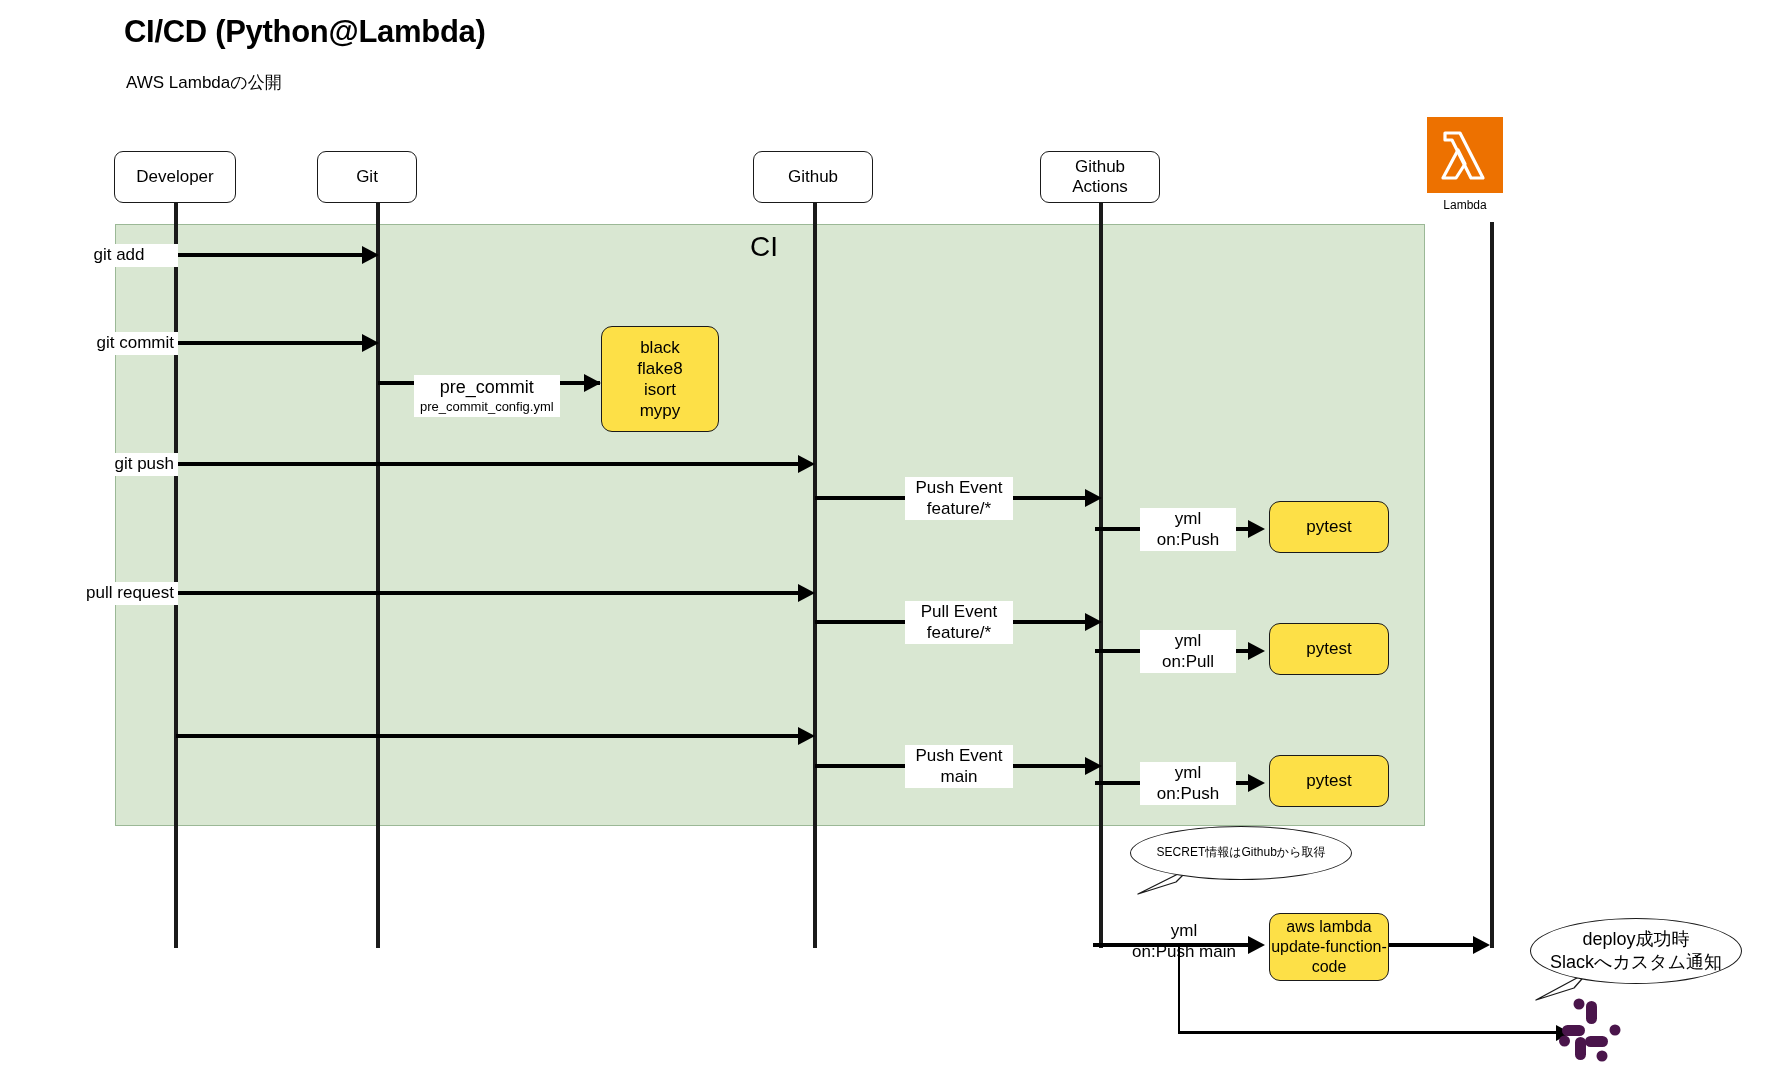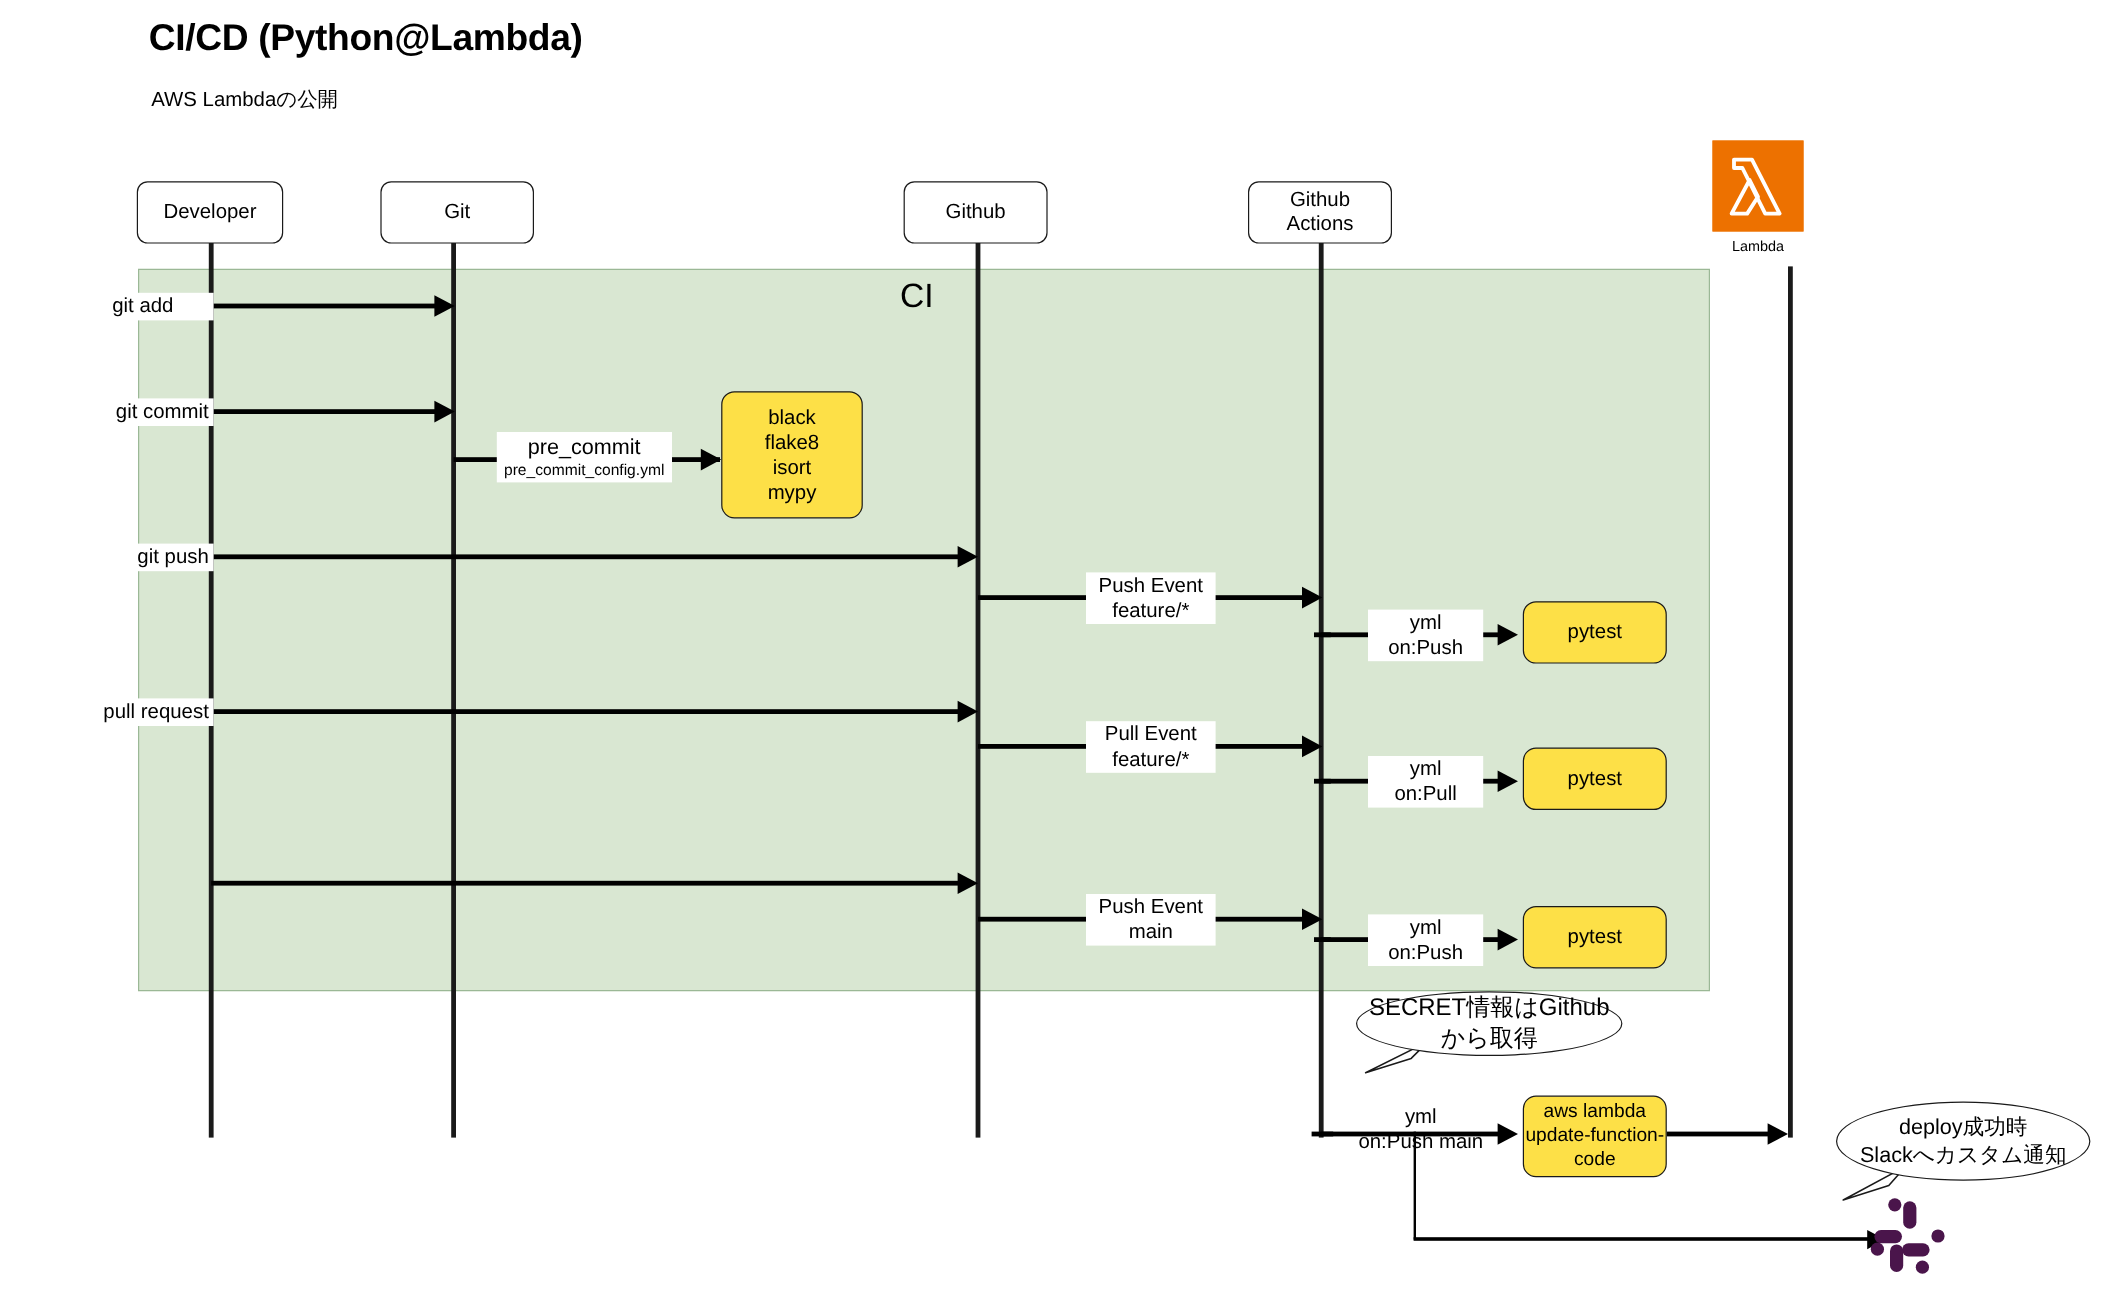--- a/index.html
+++ b/index.html
@@ -90,21 +90,21 @@
   <div class="abs lifeline" style="left:174px;top:188px;height:760px;"></div>
   <div class="abs lifeline" style="left:376px;top:188px;height:760px;"></div>
   <div class="abs lifeline" style="left:813px;top:188px;height:760px;"></div>
   <div class="abs lifeline" style="left:1099px;top:188px;height:760px;"></div>
   <div class="abs lifeline" style="left:1490px;top:222px;height:726px;"></div>
 
   <div class="abs lifeline-head" style="left:114px;top:151px;width:122px;height:52px;">
     <span>Developer</span>
   </div>
 
-  <div class="abs lifeline-head" style="left:317px;top:151px;width:128px;height:52px;">
+  <div class="abs lifeline-head" style="left:317px;top:151px;width:100px;height:52px;">
     <span>Git</span>
   </div>
 
   <div class="abs lifeline-head" style="left:753px;top:151px;width:120px;height:52px;">
     <span>Github</span>
   </div>
 
   <div class="abs lifeline-head" style="left:1040px;top:151px;width:120px;height:52px;flex-direction:column;">
     <span>Github</span>
     <span>Actions</span>
@@ -123,21 +123,21 @@
   <div class="abs arrow-head" style="left:362px;top:246px;"></div>
   <div class="abs msg-label left" style="left:60px;top:244px;width:110px;text-align:center;">git add</div>
 
   <div class="abs arrow-line" style="left:176px;top:341px;width:190px;"></div>
   <div class="abs arrow-head" style="left:362px;top:334px;"></div>
   <div class="abs msg-label left" style="left:40px;top:332px;width:130px;">git commit</div>
 
   <div class="abs arrow-line" style="left:378px;top:381px;width:222px;"></div>
   <div class="abs arrow-head" style="left:584px;top:374px;"></div>
 
-  <div class="abs" id="precommit-label" style="left:414px;top:360px;">
+  <div class="abs" id="precommit-label" style="left:414px;top:375px;">
     <span class="big">pre_commit</span>
     <span class="small">pre_commit_config.yml</span>
   </div>
 
   <div class="abs pbox" style="left:601px;top:326px;width:118px;height:106px;flex-direction:column;">
     <span>black</span>
     <span>flake8</span>
     <span>isort</span>
     <span>mypy</span>
   </div>
@@ -205,21 +205,21 @@
     <span>on:Push</span>
   </div>
   <div class="abs pbox" style="left:1269px;top:755px;width:120px;height:52px;">
     <span>pytest</span>
   </div>
 
   <div class="abs callout" style="left:1130px;top:826px;width:222px;height:72px;">
     <svg width="222" height="72" viewBox="0 0 222 72" aria-hidden="true">
       <path d="M8 68 L60 42 L46 56 Z" fill="#ffffff" stroke="#1a1a1a" stroke-width="1.3" stroke-linejoin="round"></path>
     </svg>
-    <div class="bubble" style="width:222px;height:54px;font-size:20px;">
+    <div class="bubble" style="width:222px;height:54px;font-size:12px;">
       <span>SECRET情報はGithubから取得</span>
     </div>
   </div>
 
   <div class="abs tick" style="left:1093px;top:943px;width:18px;"></div>
   <div class="abs arrow-line" style="left:1101px;top:943px;width:158px;"></div>
   <div class="abs arrow-head" style="left:1248px;top:936px;"></div>
   <div class="abs msg-label plain" style="left:1118px;top:920px;width:124px;">
     <span>yml</span><br>
     <span>on:Push main</span>

